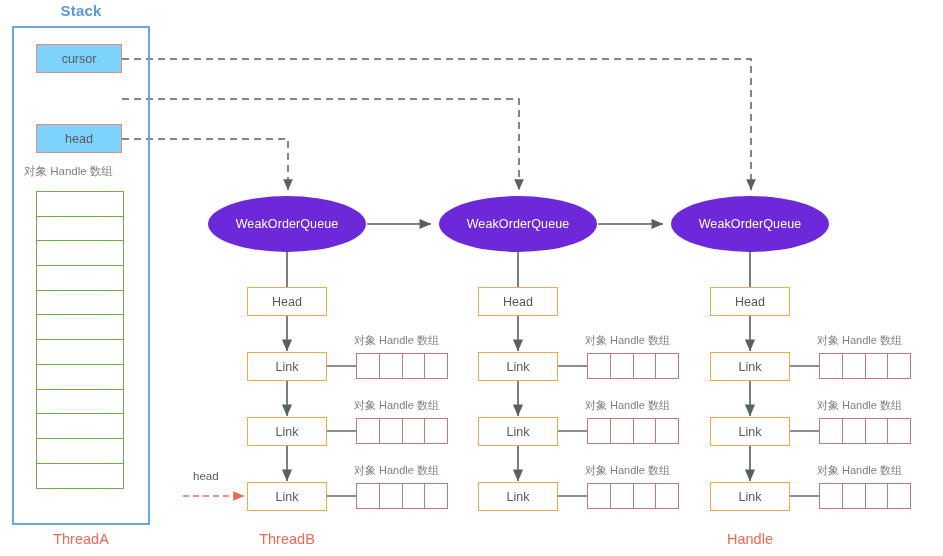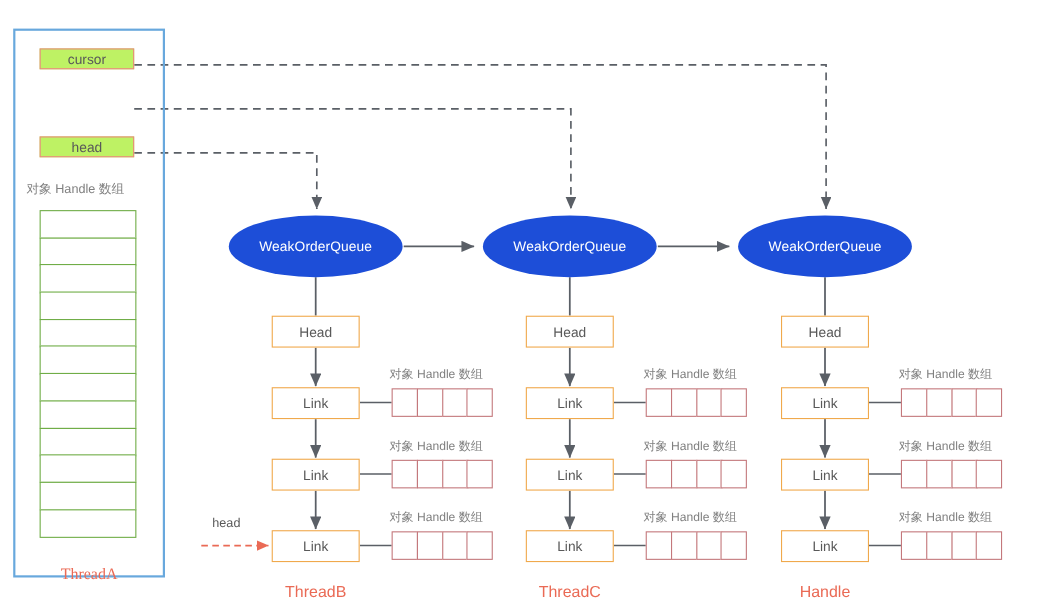--- a/index.html
+++ b/index.html
@@ -35,23 +35,23 @@
   }
   .stack-box {
     position: absolute;
     left: 12px; top: 26px;
     width: 138px; height: 499px;
     border: 2px solid #68a8dd;
     background: transparent;
   }
   .var-box {
     position: absolute;
-    left: 36px; width: 86px; height: 19px;
+    left: 36px; width: 86px; height: 29px;
     border: 1.5px solid #ea8a7c;
-    background: #bef264;
+    background: #7dd3fc;
     display: flex; align-items: center; justify-content: center;
     color: #595959;
     font-size: 12.5px;
   }
   #var-cursor { top: 44px; }
   #var-pre    { top: 84px; }
   #var-head   { top: 124px; }
 
   .stack-array-label {
     position: absolute;
@@ -71,21 +71,21 @@
     border: 1.5px solid #70ad47;
     background: #ffffff;
     margin-bottom: -1.5px;
   }
 
   
   .queue-ellipse {
     position: absolute;
     width: 158px; height: 56px;
     border-radius: 50%;
-    background: #1d4ed8;
+    background: #6d28d9;
     color: #ffffff;
     display: flex; align-items: center; justify-content: center;
     font-size: 12.5px;
     letter-spacing: .1px;
   }
   .node-box {
     position: absolute;
     width: 80px; height: 29px;
     border: 1.5px solid #f0a94c;
     background: #ffffff;
@@ -168,20 +168,21 @@
 
     <path d="M750,252 L750,287" fill="none" stroke="#5a5f66" stroke-width="1.6"></path>
     <path d="M750,316 L750,351" fill="none" stroke="#5a5f66" stroke-width="1.6" marker-end="url(#ah)"></path>
     <path d="M750,381 L750,416" fill="none" stroke="#5a5f66" stroke-width="1.6" marker-end="url(#ah)"></path>
     <path d="M750,446 L750,481" fill="none" stroke="#5a5f66" stroke-width="1.6" marker-end="url(#ah)"></path>
     <path d="M790,366 L820,366" fill="none" stroke="#5a5f66" stroke-width="1.4"></path>
     <path d="M790,431 L820,431" fill="none" stroke="#5a5f66" stroke-width="1.4"></path>
     <path d="M790,496 L820,496" fill="none" stroke="#5a5f66" stroke-width="1.4"></path>
   </svg>
 
+  <div class="stack-title">Stack</div>
   <div class="stack-box"></div>
 
   <div class="var-box" id="var-cursor">
     <span>cursor</span>
   </div>
   <div class="var-box" id="var-head">
     <span>head</span>
   </div>
 
   <div class="stack-array-label">对象 Handle 数组</div>
@@ -193,21 +194,21 @@
       <div class="cell"></div>
       <div class="cell"></div>
       <div class="cell"></div>
       <div class="cell"></div>
       <div class="cell"></div>
       <div class="cell"></div>
       <div class="cell"></div>
       <div class="cell"></div>
     </div>
 
-  <div class="thread-label" style="left:12px; top:514px;font-family:Liberation Serif, serif;">ThreadA</div>
+  <div class="thread-label" style="left:12px; top:531px;">ThreadA</div>
 
   <div class="queue-ellipse" style="left:208px; top:196px;">
     <span>WeakOrderQueue</span>
   </div>
   <div class="node-box" style="left:247px; top:287px;">
     <span>Head</span>
   </div>
   <div class="node-box" style="left:247px; top:352px;">
     <span>Link</span>
   </div>
@@ -270,21 +271,20 @@
       <div class="hcell"></div>
       <div class="hcell"></div>
       <div class="hcell"></div>
     </div>
   <div class="handle-array" style="left:587px; top:483px;">
       <div class="hcell"></div>
       <div class="hcell"></div>
       <div class="hcell"></div>
       <div class="hcell"></div>
     </div>
-  <div class="thread-label" style="left:449px; top:531px;">ThreadC</div>
 
   <div class="queue-ellipse" style="left:671px; top:196px;">
     <span>WeakOrderQueue</span>
   </div>
   <div class="node-box" style="left:710px; top:287px;">
     <span>Head</span>
   </div>
   <div class="node-box" style="left:710px; top:352px;">
     <span>Link</span>
   </div>

